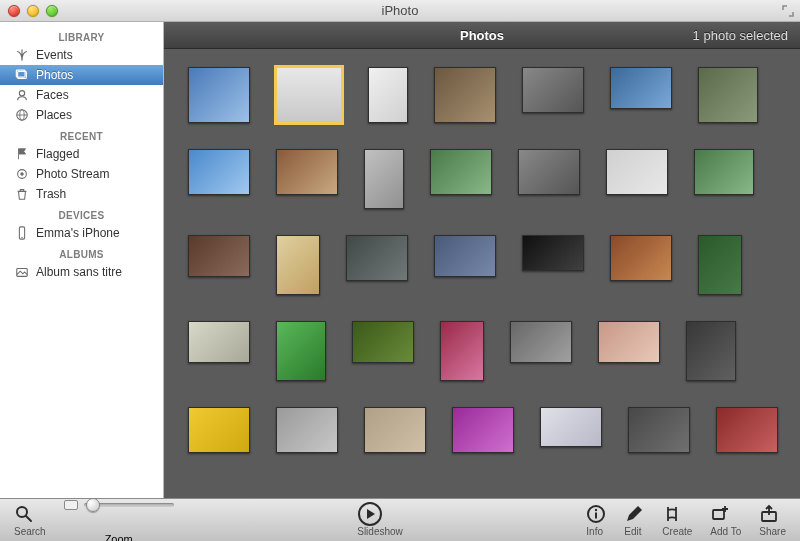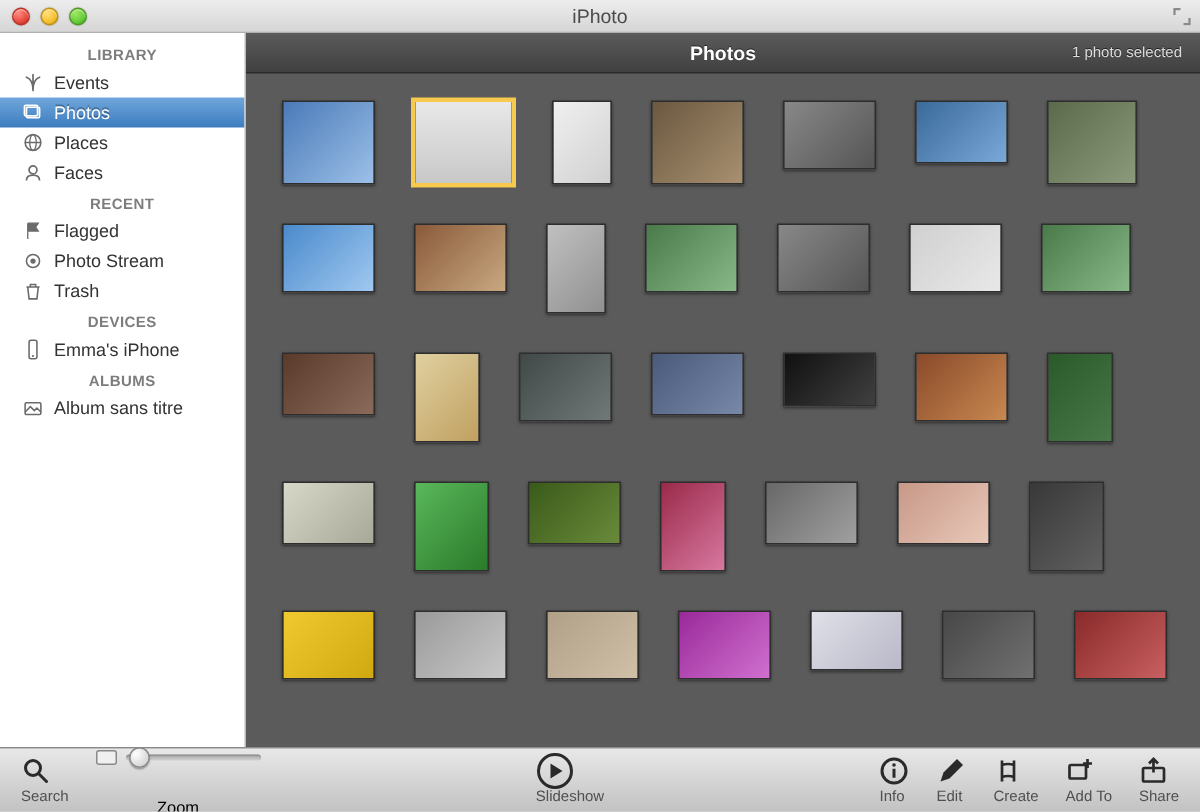--- a/index.html
+++ b/index.html
@@ -25,21 +25,21 @@
   .sb-item { display:flex; align-items:center; height:20px; padding-left:14px; gap:6px; color:#333; cursor:default;}
   .sb-item.selected { background: linear-gradient(#6fa7db,#3e7cc0); color:#fff; text-shadow:0 -1px 0 rgba(0,0,0,.3);}
   .sb-item.selected .sb-icon { filter: brightness(3) grayscale(1);}
   .sb-icon { width:16px; height:16px; display:flex; align-items:center; justify-content:center; color:#6b6b6b;}
   .sb-item.selected .sb-icon { color:#fff;}
   .sb-label { font-size:12px; }
   
   
   .content { flex:1; display:flex; flex-direction:column; background:#5b5b5b;}
   .content-header { height:27px; background: linear-gradient(#5b5b5b,#404040); border-bottom:1px solid #2a2a2a; display:flex; align-items:center; justify-content:center; position:relative; color:#fff; font-weight:bold; font-size:13px; text-shadow:0 -1px 0 rgba(0,0,0,.6);}
-  .content-header .status { position:absolute; right:12px; font-weight:normal; font-size:10px; color:#ddd;}
+  .content-header .status { position:absolute; right:12px; font-weight:normal; font-size:13px; color:#ddd;}
   
   .thumbs { flex:1; background:#5b5b5b; padding:18px 20px 0 20px; overflow:hidden;}
   .row { display:flex; gap:26px; margin-bottom:26px; justify-content:flex-start; padding-left:4px;}
   .thumb { background:#ccc; border:1px solid #2e2e2e; box-shadow: 0 1px 2px rgba(0,0,0,.5); }
   .thumb.selected { outline:3px solid #f7c94f; outline-offset:-1px;}
   
   
   .t1 { background: linear-gradient(135deg,#4a7ab8,#9cc0e8);}
   .t2 { background: linear-gradient(#e8e8e8,#c8c8c8);}
   .t3 { background: linear-gradient(135deg,#f0f0f0,#d0d0d0);}
@@ -122,35 +122,35 @@
           <svg width="14" height="14" viewBox="0 0 16 16">
             <rect x="3" y="4" width="10" height="8" rx="1" fill="none" stroke="currentColor" stroke-width="1.3"></rect>
             <rect x="1.5" y="2.5" width="10" height="8" rx="1" fill="none" stroke="currentColor" stroke-width="1.3"></rect>
           </svg>
         </span>
       <span class="sb-label">Photos</span>
     </div>
     <div class="sb-item">
       <span class="sb-icon">
           <svg width="14" height="14" viewBox="0 0 16 16">
+            <circle cx="8" cy="6" r="3" fill="none" stroke="#6b6b6b" stroke-width="1.3"></circle>
+            <path d="M3 14 C3 11 5 10 8 10 C11 10 13 11 13 14" fill="none" stroke="#6b6b6b" stroke-width="1.3"></path>
+          </svg>
+        </span>
+      <span class="sb-label">Faces</span>
+    </div>
+    <div class="sb-item">
+      <span class="sb-icon">
+          <svg width="14" height="14" viewBox="0 0 16 16">
             <circle cx="8" cy="8" r="6" fill="none" stroke="#6b6b6b" stroke-width="1.2"></circle>
             <ellipse cx="8" cy="8" rx="2.5" ry="6" fill="none" stroke="#6b6b6b" stroke-width="1"></ellipse>
             <line x1="2" y1="8" x2="14" y2="8" stroke="#6b6b6b" stroke-width="1"></line>
           </svg>
         </span>
       <span class="sb-label">Places</span>
-    </div>
-    <div class="sb-item">
-      <span class="sb-icon">
-          <svg width="14" height="14" viewBox="0 0 16 16">
-            <circle cx="8" cy="6" r="3" fill="none" stroke="#6b6b6b" stroke-width="1.3"></circle>
-            <path d="M3 14 C3 11 5 10 8 10 C11 10 13 11 13 14" fill="none" stroke="#6b6b6b" stroke-width="1.3"></path>
-          </svg>
-        </span>
-      <span class="sb-label">Faces</span>
     </div>
 
     <div class="section-head">RECENT</div>
     <div class="sb-item">
       <span class="sb-icon">
           <svg width="14" height="14" viewBox="0 0 16 16">
             <path d="M4 2 L4 14 M4 2 L12 2 L10 5 L12 8 L4 8" fill="#6b6b6b" stroke="#6b6b6b" stroke-width="1"></path>
           </svg>
         </span>
       <span class="sb-label">Flagged</span>

